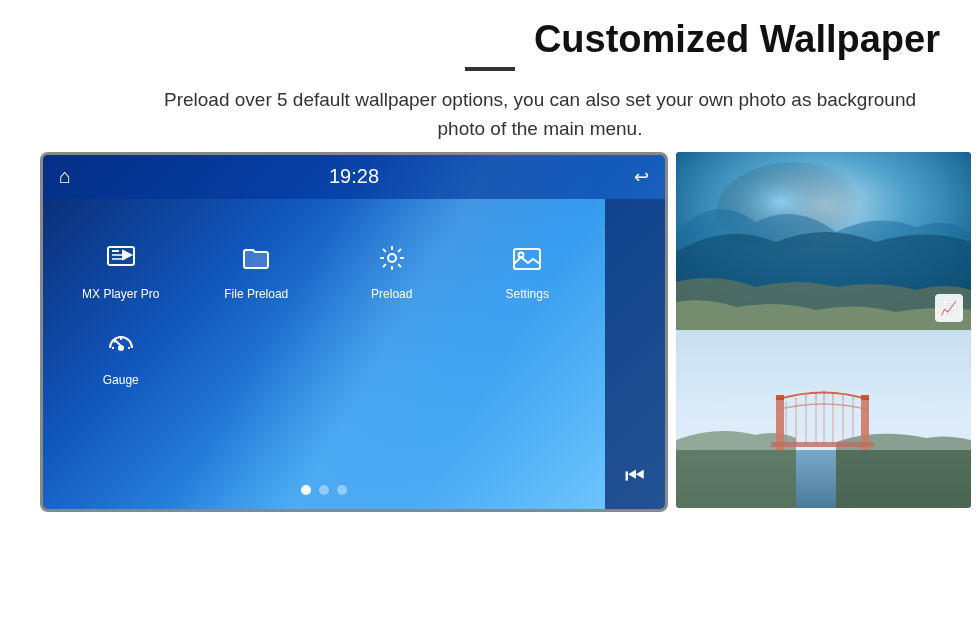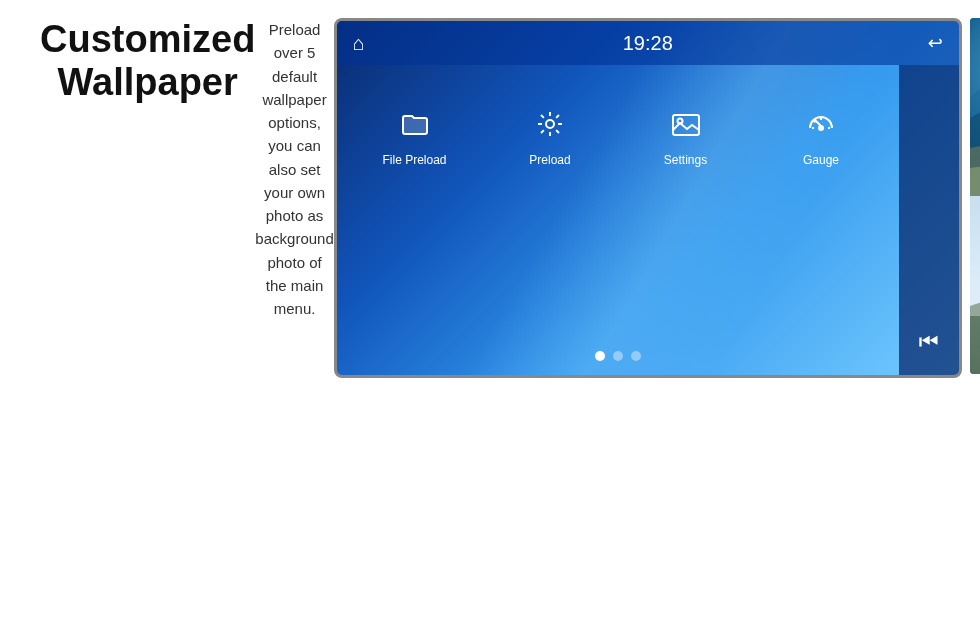--- a/index.html
+++ b/index.html
@@ -8,47 +8,47 @@
       height: 634px;
       background: #ffffff;
       font-family: Arial, sans-serif;
       overflow: hidden;
     }
 
     .page-container {
       width: 980px;
       height: 634px;
       display: flex;
-      flex-direction: row;
-      align-items: flex-start;
+      flex-direction: column;
+      align-items: flex-end;
       padding: 18px 40px 0 40px;
     }
 
     .page-title {
       font-size: 38px;
       font-weight: 900;
       color: #111;
       text-align: center;
       margin-bottom: 6px;
     }
 
     .title-divider {
       width: 50px;
       height: 4px;
       background: #333;
       margin: 0 auto 14px auto;
     }
 
     .page-subtitle {
-      font-size: 15px;
+      font-size: 19px;
       color: #333;
       text-align: center;
       max-width: 800px;
       line-height: 1.55;
-      margin-bottom: 22px;
+      margin-bottom: 8px;
     }
 
     .content-row {
       display: flex;
       flex-direction: row;
       width: 100%;
       gap: 0;
       align-items: flex-start;
     }
 
@@ -289,20 +289,32 @@
       <div class="screen-top-bar">
         <span class="screen-home-icon">⌂</span>
         <span class="screen-time">19:28</span>
         <span class="screen-back-icon">↩</span>
       </div>
 
       <div class="app-grid">
 
 
 
+        <div class="app-item">
+          <div class="app-icon">
+            <svg class="icon-svg" viewBox="0 0 32 32">
+              <rect x="3" y="5" width="26" height="18" rx="2" stroke="white" stroke-width="2" fill="none"></rect>
+              <line x1="7" y1="9" x2="14" y2="9" stroke="white" stroke-width="2"></line>
+              <line x1="7" y1="13" x2="25" y2="13" stroke="white" stroke-width="1.5"></line>
+              <line x1="7" y1="17" x2="20" y2="17" stroke="white" stroke-width="1.5"></line>
+              <polygon points="18,9 26,13 18,17" fill="white"></polygon>
+            </svg>
+          </div>
+          <span class="app-label">MX Player Pro</span>
+        </div>
 
         <div class="app-item">
           <div class="app-icon">
             <svg class="icon-svg" viewBox="0 0 32 32">
               <path d="M4 10 Q4 8 6 8 L13 8 L15 10 L26 10 Q28 10 28 12 L28 24 Q28 26 26 26 L6 26 Q4 26 4 24 Z" stroke="white" stroke-width="2" fill="rgba(255,255,255,0.2)"></path>
             </svg>
           </div>
           <span class="app-label">File Preload</span>
         </div>
 

